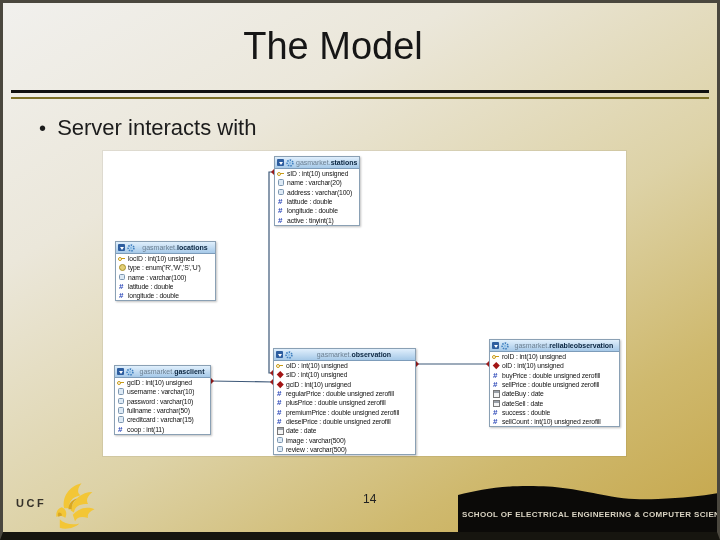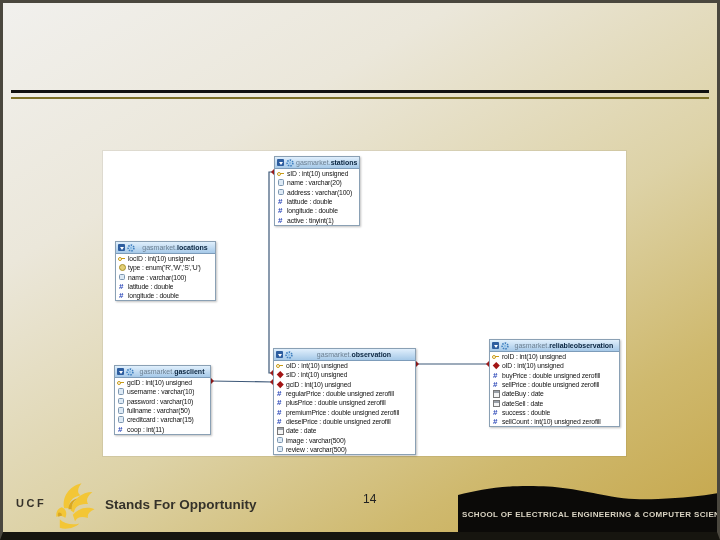--- a/index.html
+++ b/index.html
@@ -70,23 +70,25 @@
   .banner{position:absolute; left:455px; top:478px; width:261px; height:54px;}
   .banner svg{display:block;}
   .banner-text{position:absolute; left:4px; top:29px; width:255px; font-size:8px; font-weight:bold;
     letter-spacing:0.35px; color:#d9d3c2; white-space:nowrap;}
 </style>
 </head>
 <body>
 
 <div class="slide">
 
+  <div class="title">The Model</div>
   <div class="rule-black"></div>
   <div class="rule-olive"></div>
 
+  <div class="bullet">Server interacts with</div>
 
   <div class="canvas">
     <svg class="connections" viewBox="0 0 523 305" xmlns="http://www.w3.org/2000/svg">
         <polyline points="171,21 166,21 166,222 170,222" fill="none" stroke="#3d5878" stroke-width="1.2"></polyline>
         <path d="M 168 21 L 171 18 L 174 21 L 171 24 Z" fill="#9e1b1b"></path>
         <path d="M 167 222 L 170 219 L 173 222 L 170 225 Z" fill="#9e1b1b"></path>
         <polyline points="108,230 170,231" fill="none" stroke="#3d5878" stroke-width="1.2"></polyline>
         <path d="M 105 230 L 108 227 L 111 230 L 108 233 Z" fill="#9e1b1b"></path>
         <path d="M 167 231 L 170 228 L 173 231 L 170 234 Z" fill="#9e1b1b"></path>
         <polyline points="313,213 386,213" fill="none" stroke="#3d5878" stroke-width="1.2"></polyline>
@@ -327,21 +329,20 @@
         <path d="M8 25 C4 26 2 30 3 34 C6 32 9 33 11 35 C13 31 12 27 8 25 Z"></path>
         <path d="M6 36 C10 40 17 42 24 40 C20 44 12 46 6 44 Z"></path>
       </g>
       <g fill="#d8a723">
         <path d="M14 27 C14 22 17 18 22 17 C18 20 17 23 17 27 Z"></path>
         <path d="M5 30 C4 31 4 33 5 34 C6 33 7 33 8 33 C8 31 7 30 5 30 Z"></path>
       </g>
     </svg>
   </span>
 
-  <div class="tagline">Stands For Opportunity</div>
 
   <div class="page-number">14</div>
 
   <div class="banner">
     <svg width="261" height="54" viewBox="0 0 261 54" xmlns="http://www.w3.org/2000/svg">
       <path d="M0 14 C20 9 40 5 70 5 C100 5 115 8 140 13 C165 18 180 19 200 18 C225 17 245 15 261 12 L261 54 L0 54 Z" fill="#0b0a08"></path>
     </svg>
     <div class="banner-text">SCHOOL OF ELECTRICAL ENGINEERING &amp; COMPUTER SCIENCE</div>
   </div>
 

